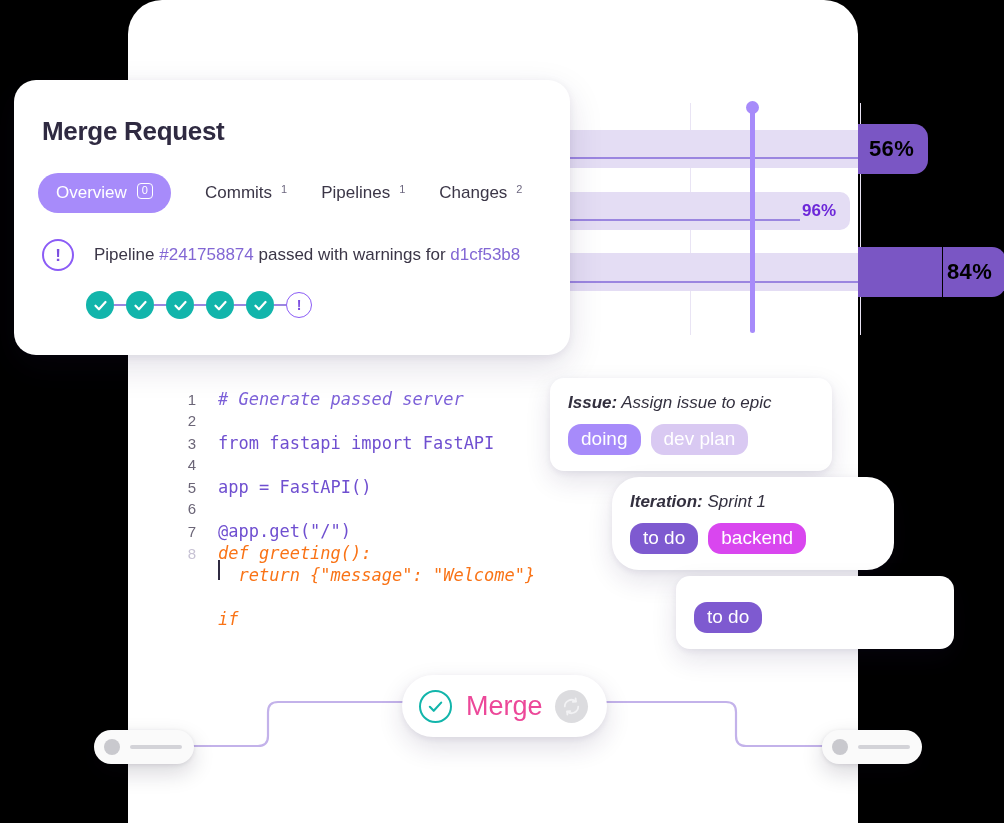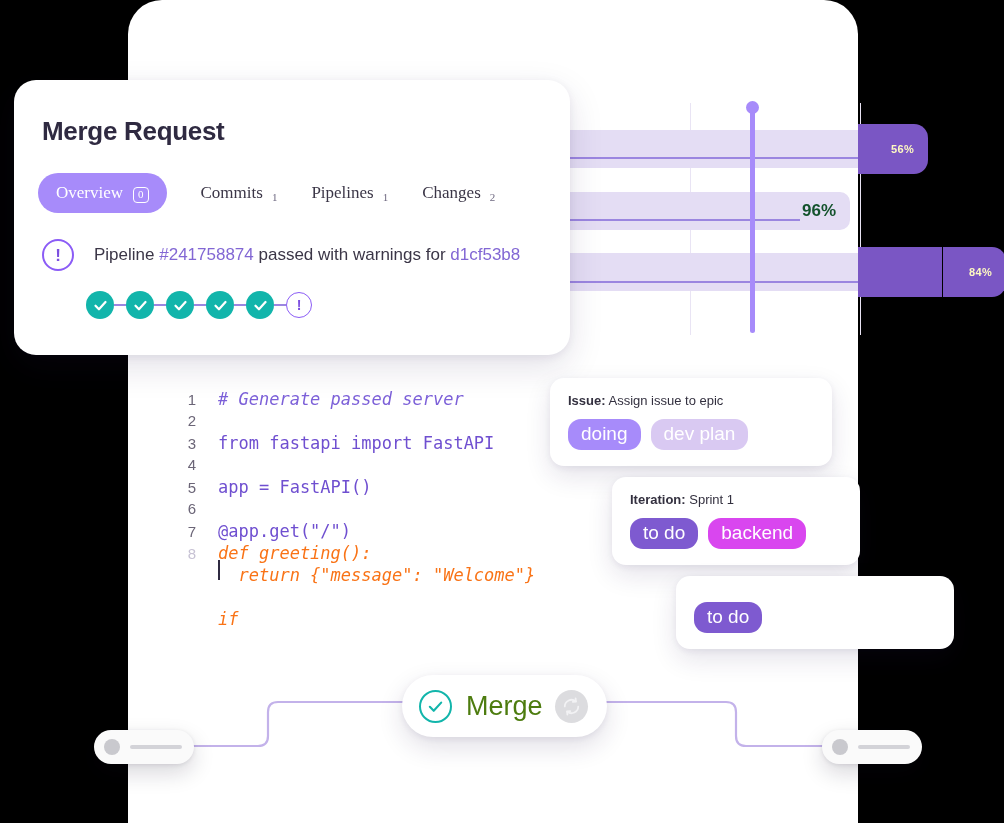--- a/index.html
+++ b/index.html
@@ -50,29 +50,29 @@
   .gantt-fill {
     position: absolute;
     height: 50px;
     background: #7a56c4;
   }
   .gantt-fill.cap { border-radius: 0 14px 14px 0; }
   .gantt-fill-label {
     position: absolute;
     right: 14px; top: 50%;
     transform: translateY(-50%);
-    color: #fef9c3;
-    font-size: 11px;
+    color: #000000;
+    font-size: 22px;
     font-weight: 600;
     letter-spacing: .3px;
     margin-left: 7px;
   }
   .gantt-pct-inline {
     position: absolute;
-    color: #14532d;
+    color: #6d28d9;
     font-size: 17px;
     font-weight: 600;
   }
   .gantt-marker-line {
     position: absolute;
     width: 5px;
     background: #a78bfa;
     border-radius: 3px;
   }
   .gantt-marker-dot {
@@ -98,26 +98,25 @@
     color: #2f2a41;
     letter-spacing: -.3px;
   }
   .mr-tabs {
     display: flex;
     align-items: center;
     margin-top: 26px;
   }
   .mr-tab {
     display: flex;
-    align-items: flex-end;
+    align-items: flex-start;
     font-size: 17px;
     color: #3b3647;
     margin-right: 34px;
     cursor: pointer;
-    font-family: Liberation Serif, serif;
   }
   .mr-tab.active {
     background: #a78bfa;
     color: #ffffff;
     border-radius: 22px;
     padding: 10px 18px;
     margin-left: -4px;
   }
   .mr-tab .tab-count {
     font-size: 11px;
@@ -223,23 +222,24 @@
 
   
   .ctx-card {
     position: absolute;
     background: #ffffff;
     border-radius: 14px;
     box-shadow: 0 10px 26px rgba(40,25,80,.12), 0 2px 6px rgba(40,25,80,.07);
     padding: 15px 20px 16px 18px;
   }
   .ctx-title {
-    font-size: 13px;
+    font-size: 17px;
     color: #33303f;
     white-space: nowrap;
+    font-style: italic;
   }
   .ctx-title b { font-weight: 700; }
   .ctx-tags { display: flex; margin-top: 11px; }
   .tag {
     font-size: 19px;
     color: #ffffff;
     border-radius: 13px;
     padding: 4px 13px 5px;
     margin-right: 10px;
     white-space: nowrap;
@@ -260,21 +260,21 @@
   .merge-check {
     width: 33px; height: 33px;
     border-radius: 50%;
     border: 2.6px solid #12b5ab;
     display: flex; align-items: center; justify-content: center;
     flex: 0 0 auto;
   }
   .merge-check svg { width: 17px; height: 17px; }
   .merge-label {
     font-size: 27px;
-    color: #4d7c0f;
+    color: #ec4899;
     margin-left: 14px;
     margin-right: 12px;
   }
   .merge-sync {
     width: 33px; height: 33px;
     border-radius: 50%;
     background: #dcdcdf;
     display: flex; align-items: center; justify-content: center;
     flex: 0 0 auto;
   }
@@ -461,21 +461,21 @@
   <div class="ctx-card" style="left:550px; top:378px; width:282px;">
     <div class="ctx-title">
       <b>Issue:</b><span> Assign issue to epic</span>
     </div>
     <div class="ctx-tags">
       <span class="tag" style="background:#a78bfa;">doing</span>
       <span class="tag" style="background:#d9c9f2;">dev plan</span>
     </div>
   </div>
 
-  <div class="ctx-card" style="left:612px; top:477px; width:248px;">
+  <div class="ctx-card" style="left:612px; top:477px; width:282px;border-radius:27px;">
     <div class="ctx-title">
       <b>Iteration:</b><span> Sprint 1</span>
     </div>
     <div class="ctx-tags">
       <span class="tag" style="background:#7e5ad0;">to do</span>
       <span class="tag" style="background:#d946ef;">backend</span>
     </div>
   </div>
 
   <div class="ctx-card" style="left:676px; top:576px; width:278px;">

